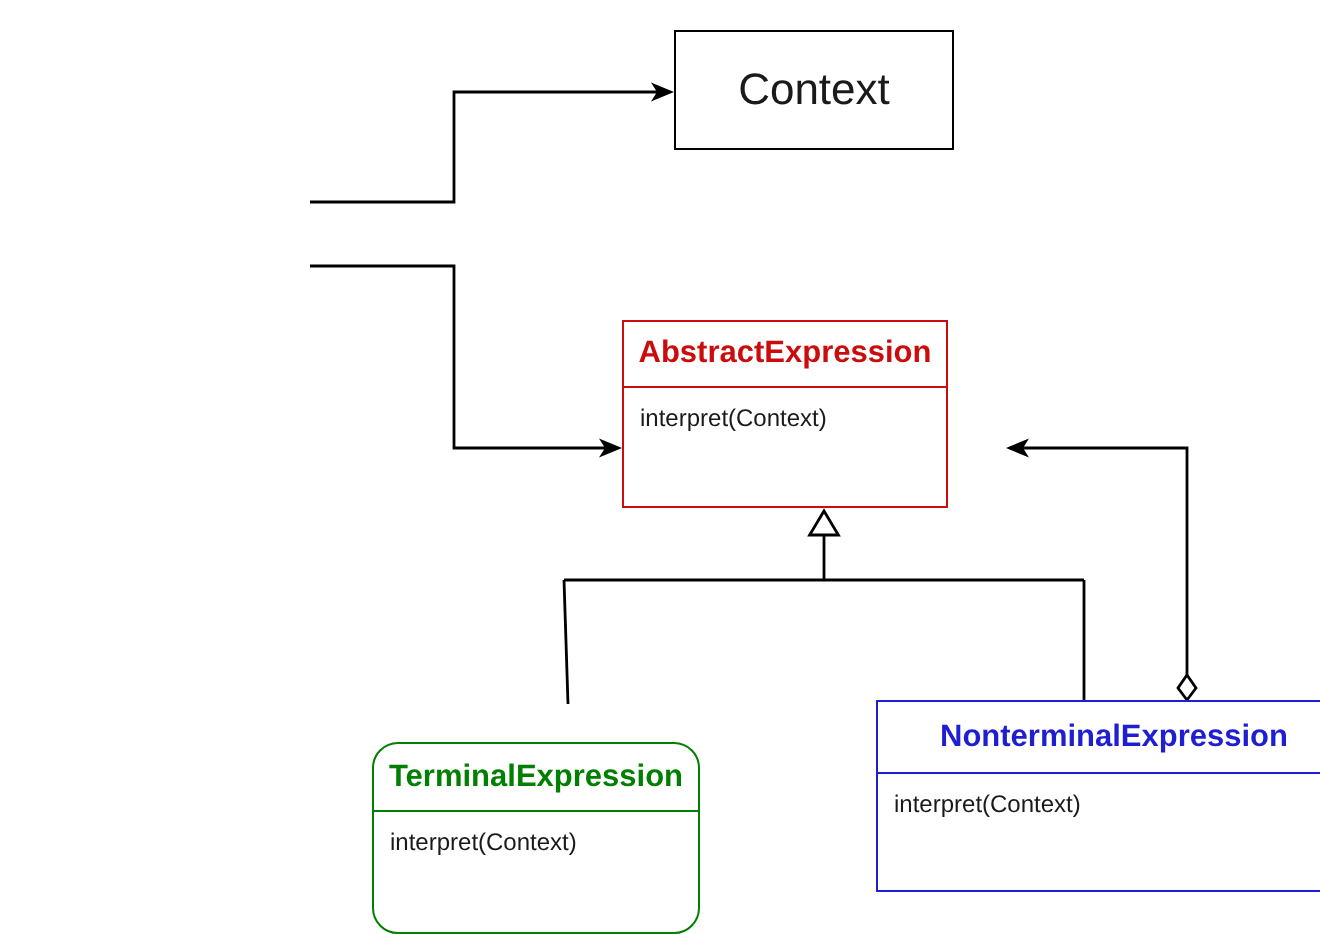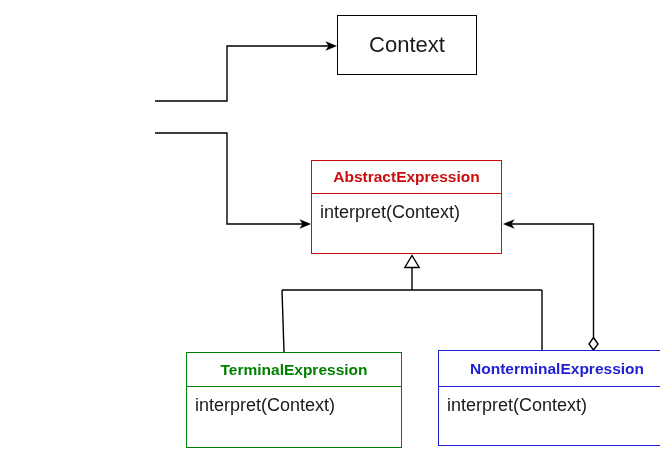--- a/index.html
+++ b/index.html
@@ -43,39 +43,39 @@
     align-items: center;
     justify-content: center;
     font-weight: bold;
     font-size: 15.5px;
     border-bottom: 1.5px solid;
     white-space: nowrap;
   }
   .class-body {
     box-sizing: border-box;
     padding: 8px 8px 0 8px;
-    font-size: 18px;
+    font-size: 12px;
     color: #1a1a1a;
     text-align: left;
     white-space: nowrap;
   }
   
   .abstract  { border-color: #cc0c0c; }
   .abstract  .class-title { color: #cc0c0c; border-color: #cc0c0c; }
   .terminal  { border-color: #007f00; }
   .terminal  .class-title { color: #007f00; border-color: #007f00; }
   .nonterminal { border-color: #1e1ed2; }
   .nonterminal .class-title { color: #1e1ed2; border-color: #1e1ed2; }
 
   
   #client      { left: 14px;  top: 87px;  width: 141px; height: 61px; }
   #context     { left: 337px; top: 15px;  width: 140px; height: 60px; }
-  #abstract    { left: 311px; top: 160px; width: 191px; height: 94px; }
+  #abstract    { left: 311px; top: 160px; width: 163px; height: 94px; }
   #abstract    .class-title { height: 33px; }
-  #terminal    { left: 186px; top: 352px; width: 216px; height: 96px; }
+  #terminal    { left: 186px; top: 371px; width: 164px; height: 96px; border-radius: 13px; }
   #terminal    .class-title { height: 34px; }
   #nonterminal { left: 438px; top: 350px; width: 238px; height: 96px; }
   #nonterminal .class-title { height: 36px; }
 
   .edge { fill: none; stroke: #000000; stroke-width: 1.4px; }
   .arrowhead { fill: #000000; stroke: none; }
   .hollow-marker { fill: #ffffff; stroke: #000000; stroke-width: 1.4px; }
 </style>
 </head>
 <body>

